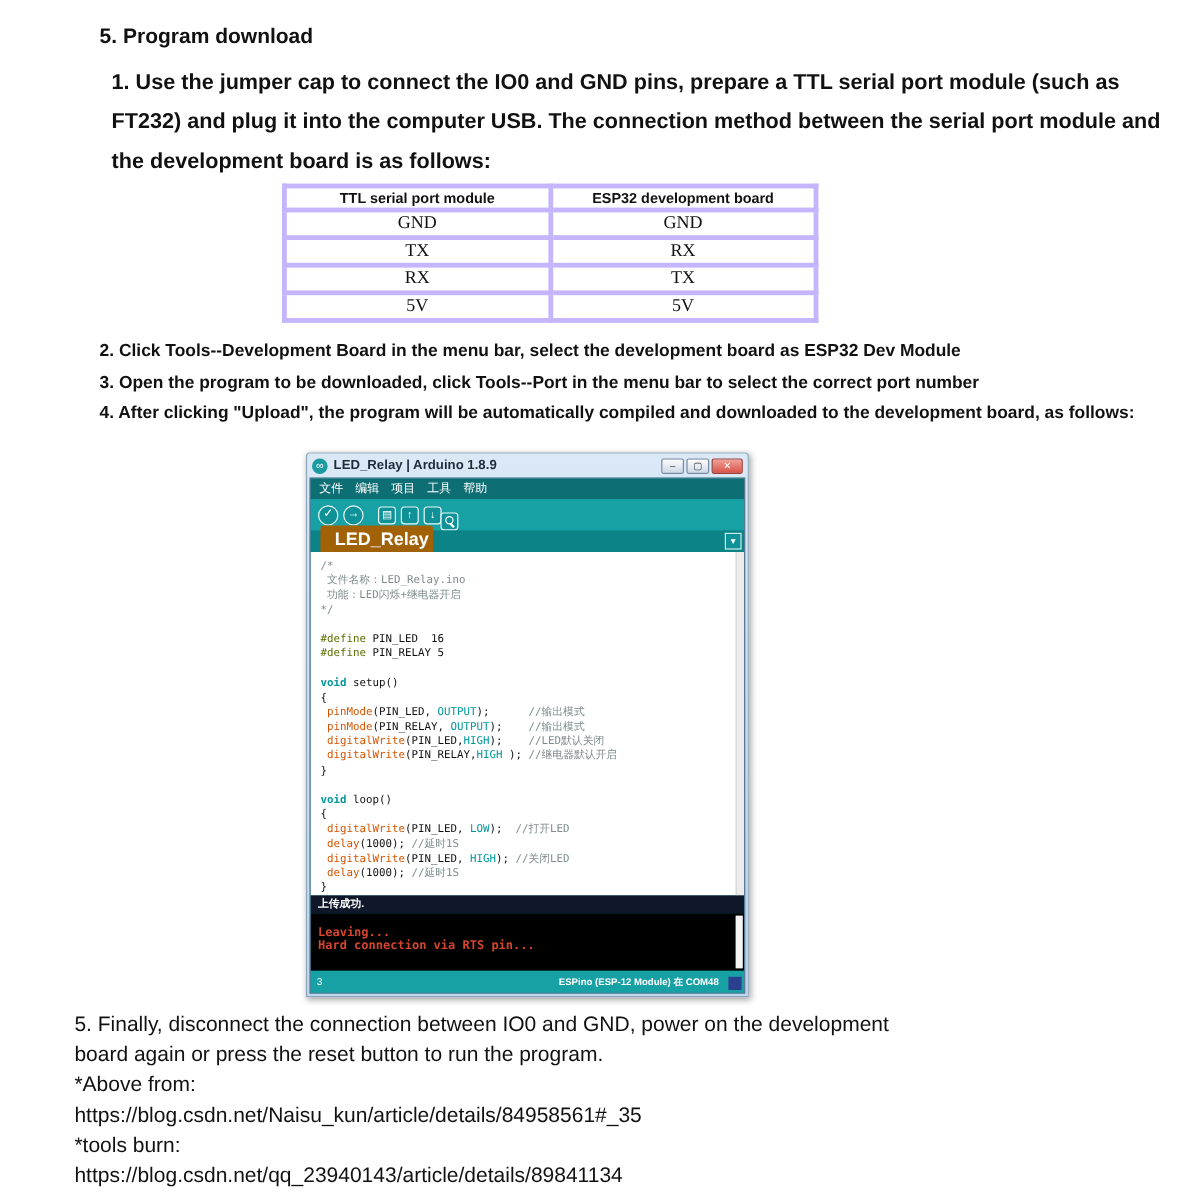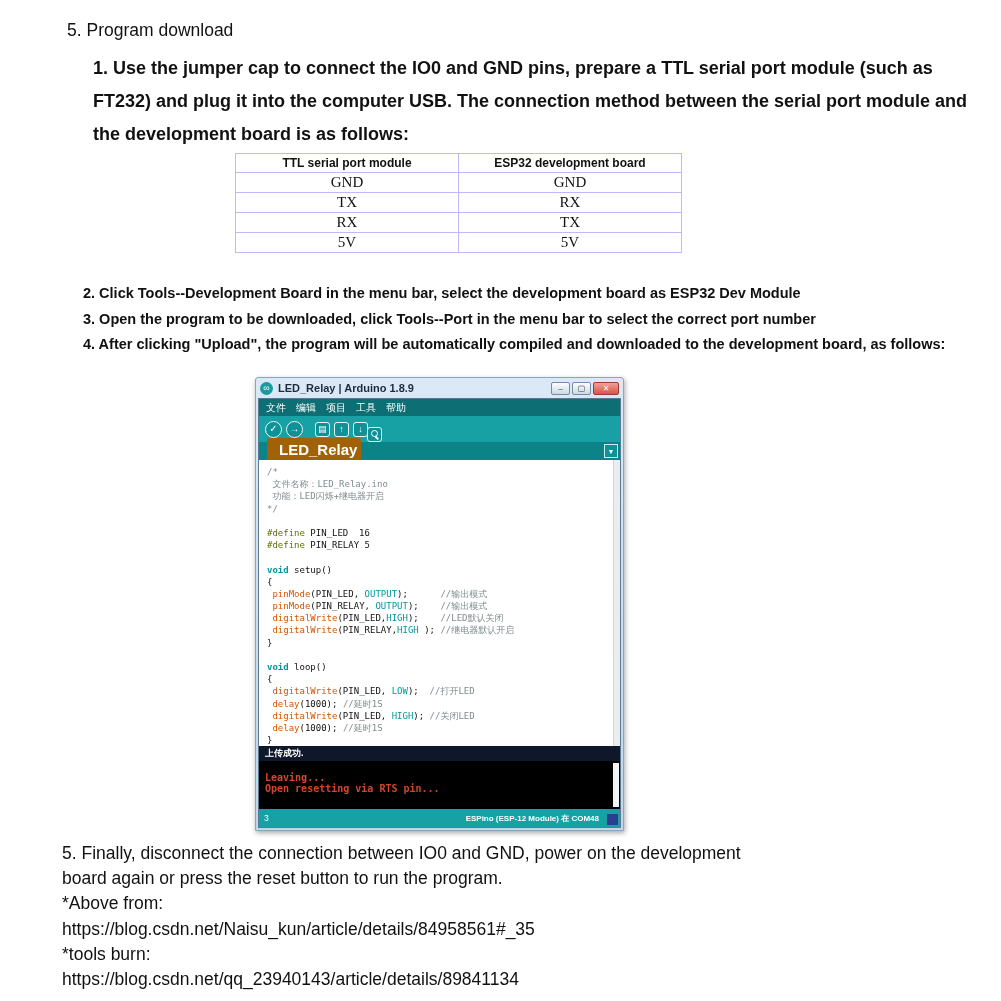--- a/index.html
+++ b/index.html
@@ -1,23 +1,23 @@
 <!DOCTYPE html>
 <html><head>
 <meta charset="utf-8">
 <style>
   * { margin:0; padding:0; box-sizing:border-box; }
   body { width:1001px; height:1001px; background:#fff; font-family:"Liberation Sans", sans-serif; color:#111; }
   .page { position:relative; width:1001px; height:1001px; background:#fff; overflow:hidden; }
 
-  .heading { position:absolute; left:67px; top:20px; font-size:17.5px; font-weight:normal; }
+  .heading { position:absolute; left:83px; top:20px; font-size:17.5px; font-weight:bold; }
   .intro { position:absolute; left:93px; top:52px; width:895px; font-size:18px; font-weight:bold; line-height:33px; }
 
   table.pin-table { position:absolute; left:235px; top:153px; width:447px; border-collapse:collapse; table-layout:fixed; }
-  table.pin-table th, table.pin-table td { border:1px solid #c4b5fd; text-align:center; padding:1px 2px; }
+  table.pin-table th, table.pin-table td { border:4px solid #c4b5fd; text-align:center; padding:1px 2px; }
   table.pin-table th { font-family:"Liberation Sans", sans-serif; font-size:12px; font-weight:bold; height:19px; }
   table.pin-table td { font-family:"Liberation Serif", serif; font-size:15px; height:19px; }
 
   .steps { position:absolute; left:83px; top:281px; font-size:14.5px; font-weight:bold; line-height:25.5px; white-space:nowrap; }
 
   
   .ide { position:absolute; left:255px; top:377px; width:369px; border:1px solid #8aa5bd; border-radius:3px 3px 0 0;
          background:linear-gradient(#dbe8f6,#c2d5ea); box-shadow:1px 2px 5px rgba(0,0,0,.35); }
   .titlebar { height:20px; display:flex; align-items:center; padding:0 4px; }
   .win-icon { width:13px; height:13px; border-radius:50%; background:#1b9aa0; color:#fff; font-size:9px; line-height:13px; text-align:center; flex:0 0 auto; }
@@ -175,21 +175,21 @@
           </div>
         <div class="editor-scrollbar"></div>
       </div>
 
       <div class="statusstrip">
         <span>上传成功.</span>
       </div>
 
       <div class="console">
         <div class="console-line">Leaving...</div>
-        <div class="console-line">Open resetting via RTS pin...</div>
+        <div class="console-line">Hard connection via RTS pin...</div>
         <div class="console-scrollbar"></div>
       </div>
 
       <div class="bottombar">
         <span>3</span>
         <span class="bb-right">ESPino (ESP-12 Module) 在 COM48</span>
         <div class="bb-grip"></div>
       </div>
     </div>
   </div>

